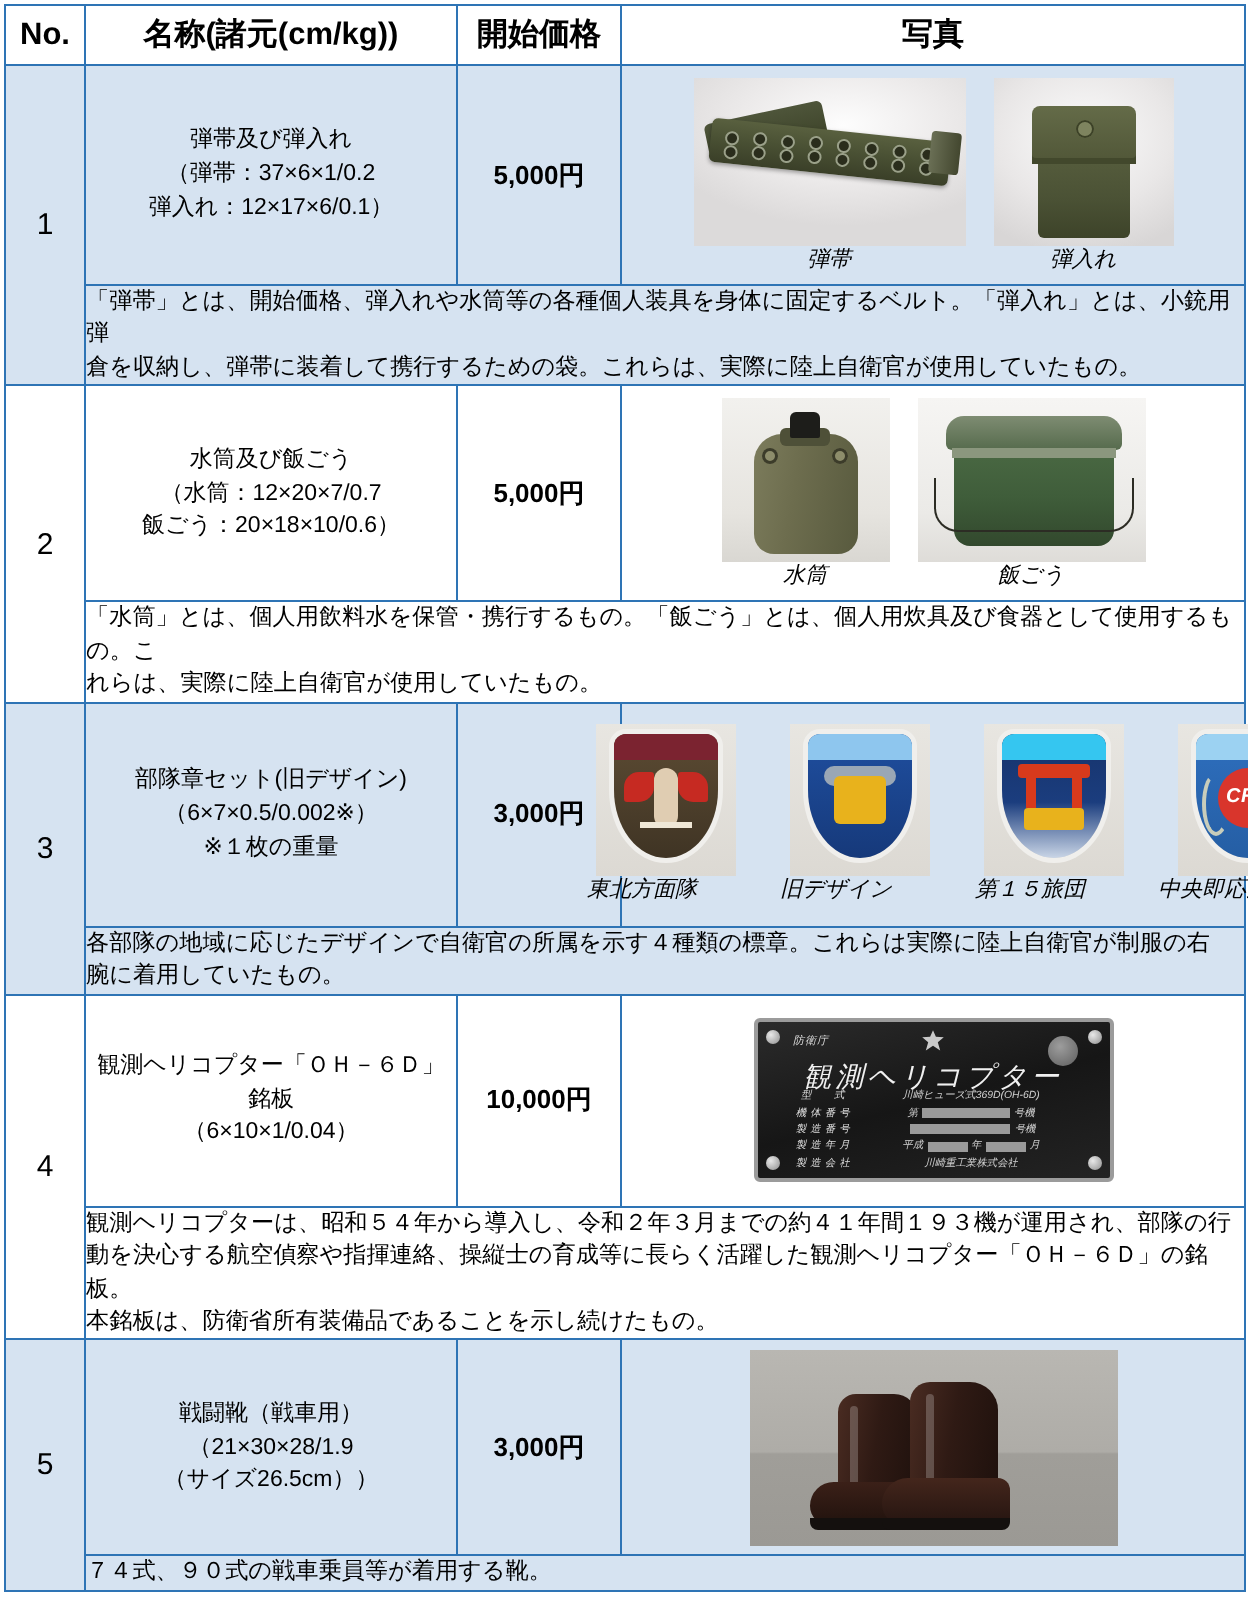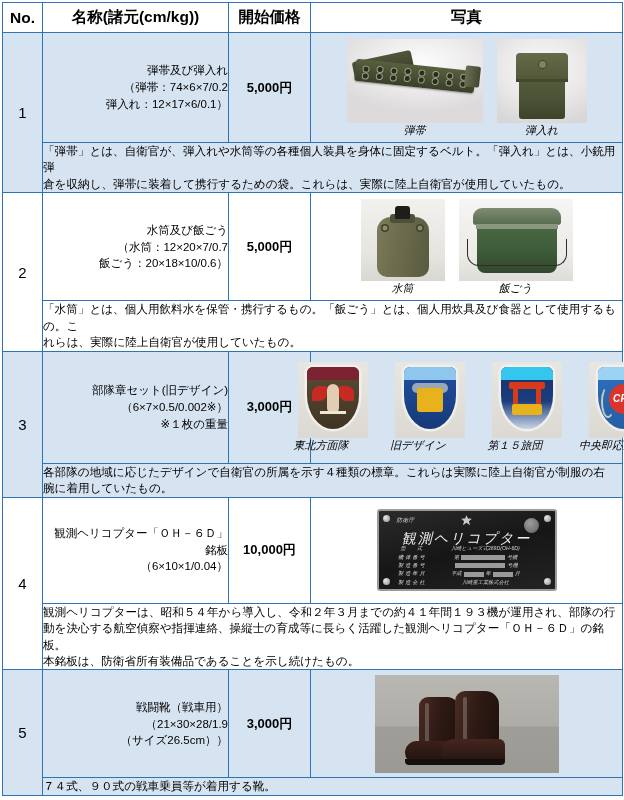--- a/index.html
+++ b/index.html
@@ -53,21 +53,21 @@
   .tint td { background: #D6E3F1; }
   .plain td { background: #FFFFFF; }
 
   
   .no-cell {
     text-align: center;
     font-size: 15px;
     vertical-align: middle;
   }
   .name-cell {
-    text-align: right;
+    text-align: center;
     font-size: 11.5px;
     line-height: 1.45;
     padding: 4px 6px;
   }
   .name-cell .ln { display: block; white-space: nowrap; }
   .price-cell {
     text-align: center;
     font-size: 13px;
     font-weight: bold;
   }
@@ -424,21 +424,21 @@
       <th>No.</th>
       <th>名称(諸元(cm/kg))</th>
       <th>開始価格</th>
       <th>写真</th>
     </tr>
 
     <tr class="tint">
       <td class="no-cell" rowspan="2">1</td>
       <td class="name-cell" style="height:110px">
         <span class="ln">弾帯及び弾入れ</span>
-        <span class="ln">（弾帯：74×6×7/0.2</span>
+        <span class="ln">（弾帯：37×6×1/0.2</span>
         <span class="ln">弾入れ：12×17×6/0.1）</span>
       </td>
       <td class="price-cell">5,000円</td>
       <td class="photo-cell">
         <div class="photos">
           <div class="pbox">
             <div class="frame ph-belt">
               <div class="belt-strap2"></div>
               <div class="belt-strap"></div>
               <div class="grommets">
@@ -470,21 +470,21 @@
               <div class="pouch-flap"></div>
               <div class="pouch-clasp"></div>
             </div>
             <div class="cap">弾入れ</div>
           </div>
         </div>
       </td>
     </tr>
     <tr class="tint">
       <td class="desc-cell" colspan="3">
-        <span class="ln">「弾帯」とは、自衛官が、弾入れや水筒等の各種個人装具を身体に固定するベルト。「弾入れ」とは、小銃用弾</span>
+        <span class="ln">「弾帯」とは、開始価格、弾入れや水筒等の各種個人装具を身体に固定するベルト。「弾入れ」とは、小銃用弾</span>
         <span class="ln">倉を収納し、弾帯に装着して携行するための袋。これらは、実際に陸上自衛官が使用していたもの。</span>
       </td>
     </tr>
 
     <tr class="plain">
       <td class="no-cell" rowspan="2">2</td>
       <td class="name-cell" style="height:108px">
         <span class="ln">水筒及び飯ごう</span>
         <span class="ln">（水筒：12×20×7/0.7</span>
         <span class="ln">飯ごう：20×18×10/0.6）</span>

